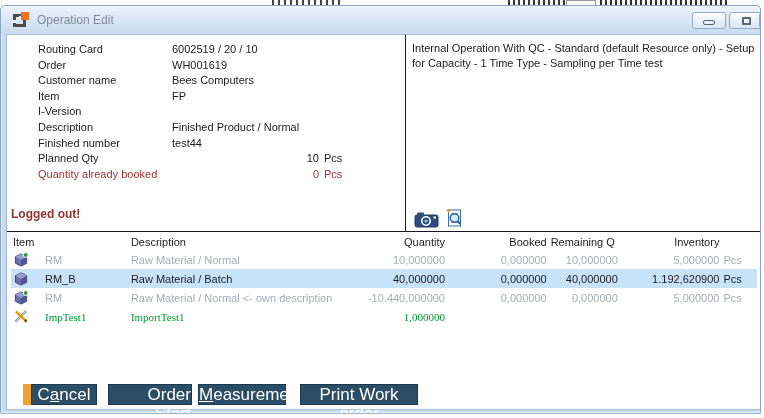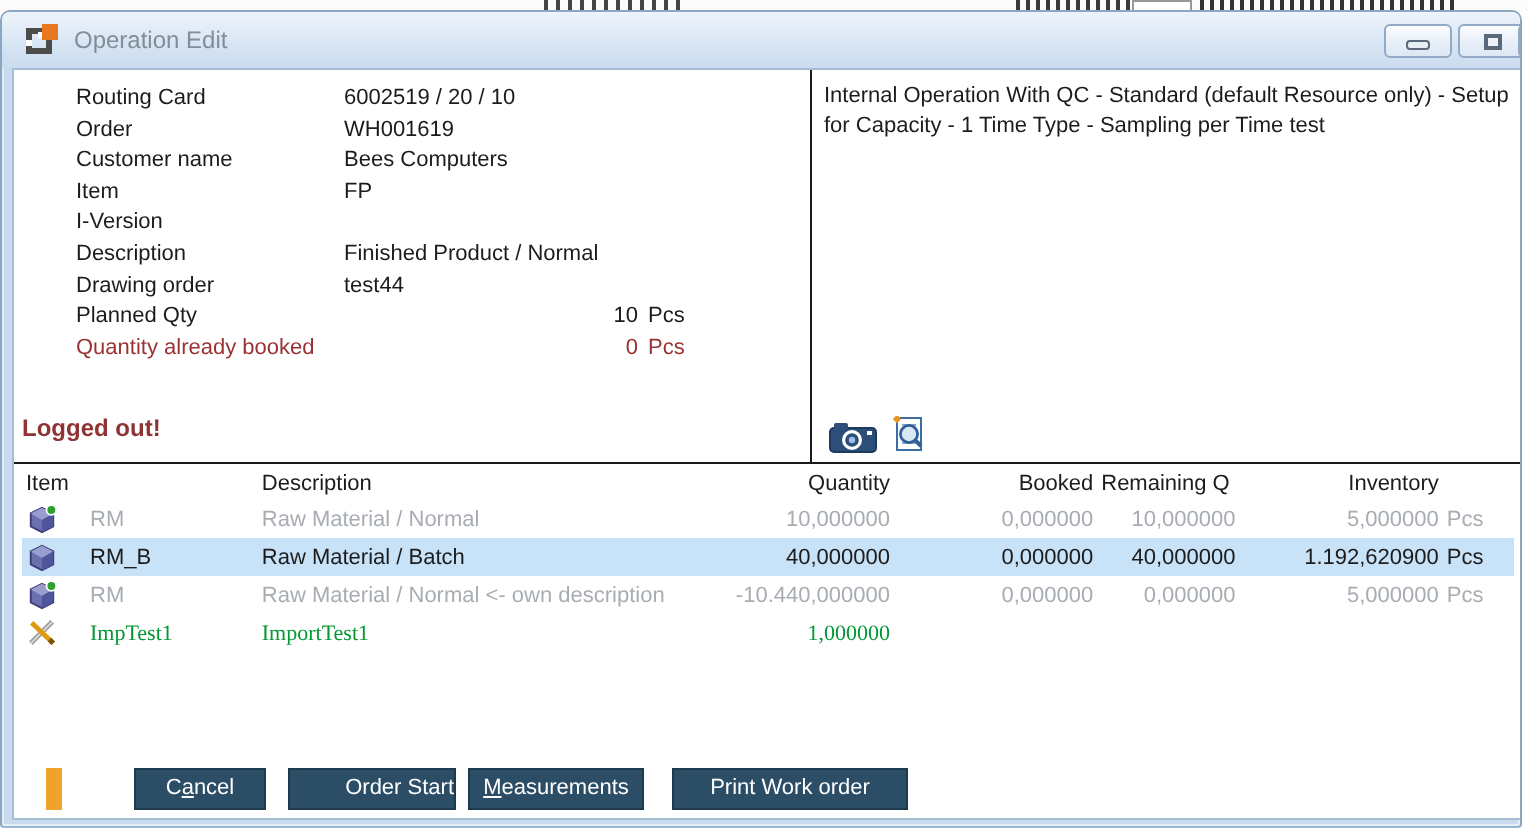--- a/index.html
+++ b/index.html
@@ -67,22 +67,22 @@
   .hdr-left { text-align:left; }
   tr.row-disabled td { color:#a8adb3; }
   tr.row-selected { background:#c8e2f8; }
   tr.row-import td { color:#009933;font-family:Liberation Serif, serif; }
   .item-cell { display:flex; align-items:center; gap:16px; }
   .icon-box { position:relative; width:16px; height:15px; flex:0 0 16px; }
 
   
   .orange-bar { position:absolute; left:16px; top:349px; width:8px; height:21px; background:#efa32d; }
   .dlg-btn { position:absolute; top:349px; height:21px; background:#2b4d66; border:1px solid #1c394e;
-             color:#fff; font-size:11px; text-align:center; line-height:19px; cursor:default;
-             font-family:"Liberation Sans", sans-serif;margin-left:36px; }
+             color:#fff; font-size:17px; text-align:center; line-height:19px; cursor:default;
+             font-family:"Liberation Sans", sans-serif; }
   .btn-cancel { left:24px; width:66px; }
   .btn-order-start { left:101px; width:84px;text-align:right; }
   .btn-measurements { left:191px; width:88px; }
   .btn-print { left:293px; width:118px; }
   .mn { text-decoration:underline; }
 </style>
 </head>
 <body>
 
 <div class="screen">
@@ -115,21 +115,21 @@
 
     <div class="content">
 
       <div class="form-rows">
         <div class="frow"><span class="flabel">Routing Card</span><span class="fvalue">6002519 / 20 / 10</span></div>
         <div class="frow"><span class="flabel">Order</span><span class="fvalue">WH001619</span></div>
         <div class="frow"><span class="flabel">Customer name</span><span class="fvalue">Bees Computers</span></div>
         <div class="frow"><span class="flabel">Item</span><span class="fvalue">FP</span></div>
         <div class="frow"><span class="flabel">I-Version</span><span class="fvalue"></span></div>
         <div class="frow"><span class="flabel">Description</span><span class="fvalue">Finished Product / Normal</span></div>
-        <div class="frow"><span class="flabel">Drawing order</span><span class="fvalue">test44</span></div>
+        <div class="frow"><span class="flabel">Finished number</span><span class="fvalue">test44</span></div>
         <div class="frow qrow"><span class="flabel">Planned Qty</span><span class="fvalue">10</span><span class="funit">Pcs</span></div>
         <div class="frow qrow alert-row"><span class="flabel">Quantity already booked</span><span class="fvalue">0</span><span class="funit">Pcs</span></div>
       </div>
 
       <div class="status-text">Logged out!</div>
 
       <div class="op-info">Internal Operation With QC - Standard (default Resource only) - Setup for Capacity - 1 Time Type - Sampling per Time test</div>
       <div class="vdivider"></div>
       <div class="hline"></div>
 

